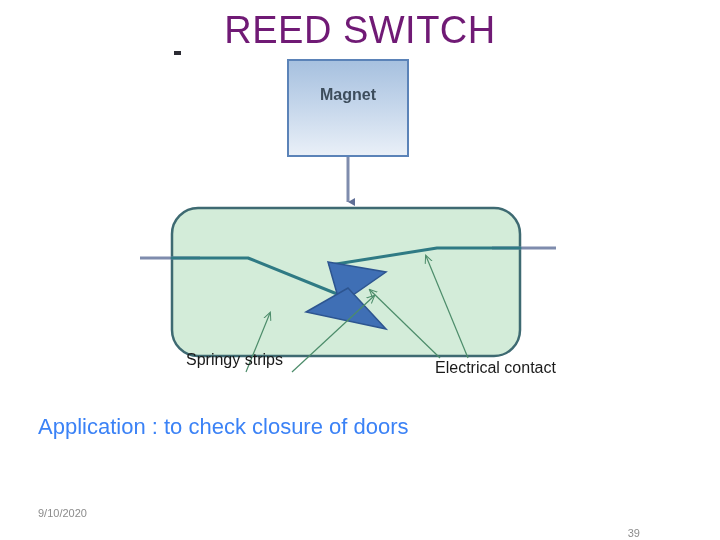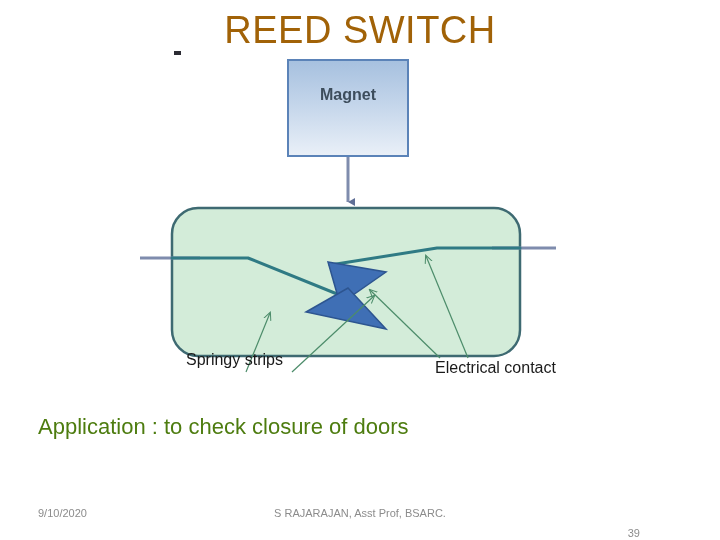--- a/index.html
+++ b/index.html
@@ -16,21 +16,21 @@
     background: #ffffff;
   }
 
   
   #slide-title {
     position: absolute;
     left: 0;
     top: 8px;
     width: 720px;
     text-align: center;
-    color: #a16207;
+    color: #701a75;
     font-size: 38px;
     line-height: 44px;
     font-weight: 400;
     letter-spacing: 0.5px;
     white-space: nowrap;
   }
 
   
   #diagram {
     position: absolute;
@@ -45,21 +45,21 @@
     height: 350px;
   }
 
   
   #application-text {
     position: absolute;
     left: 38px;
     top: 412px;
     font-size: 22px;
     line-height: 30px;
-    color: #4d7c0f;
+    color: #3b82f6;
     white-space: nowrap;
   }
 
   
   #footer {
     position: absolute;
     left: 0;
     top: 505px;
     width: 664px;
     height: 22px;
@@ -161,15 +161,14 @@
 
     <text x="186" y="325" class="dlabel">Springy strips</text>
     <text x="435" y="333" class="dlabel">Electrical contact</text>
   </svg>
 </div>
 
 <div id="application-text">Application : to check closure of doors</div>
 
 <div id="footer">
   <span id="footer-date">9/10/2020</span>
-  <span id="footer-center">S RAJARAJAN, Asst Prof, BSARC.</span>
   <span id="footer-page">39</span>
 </div>
 
 </body></html>

